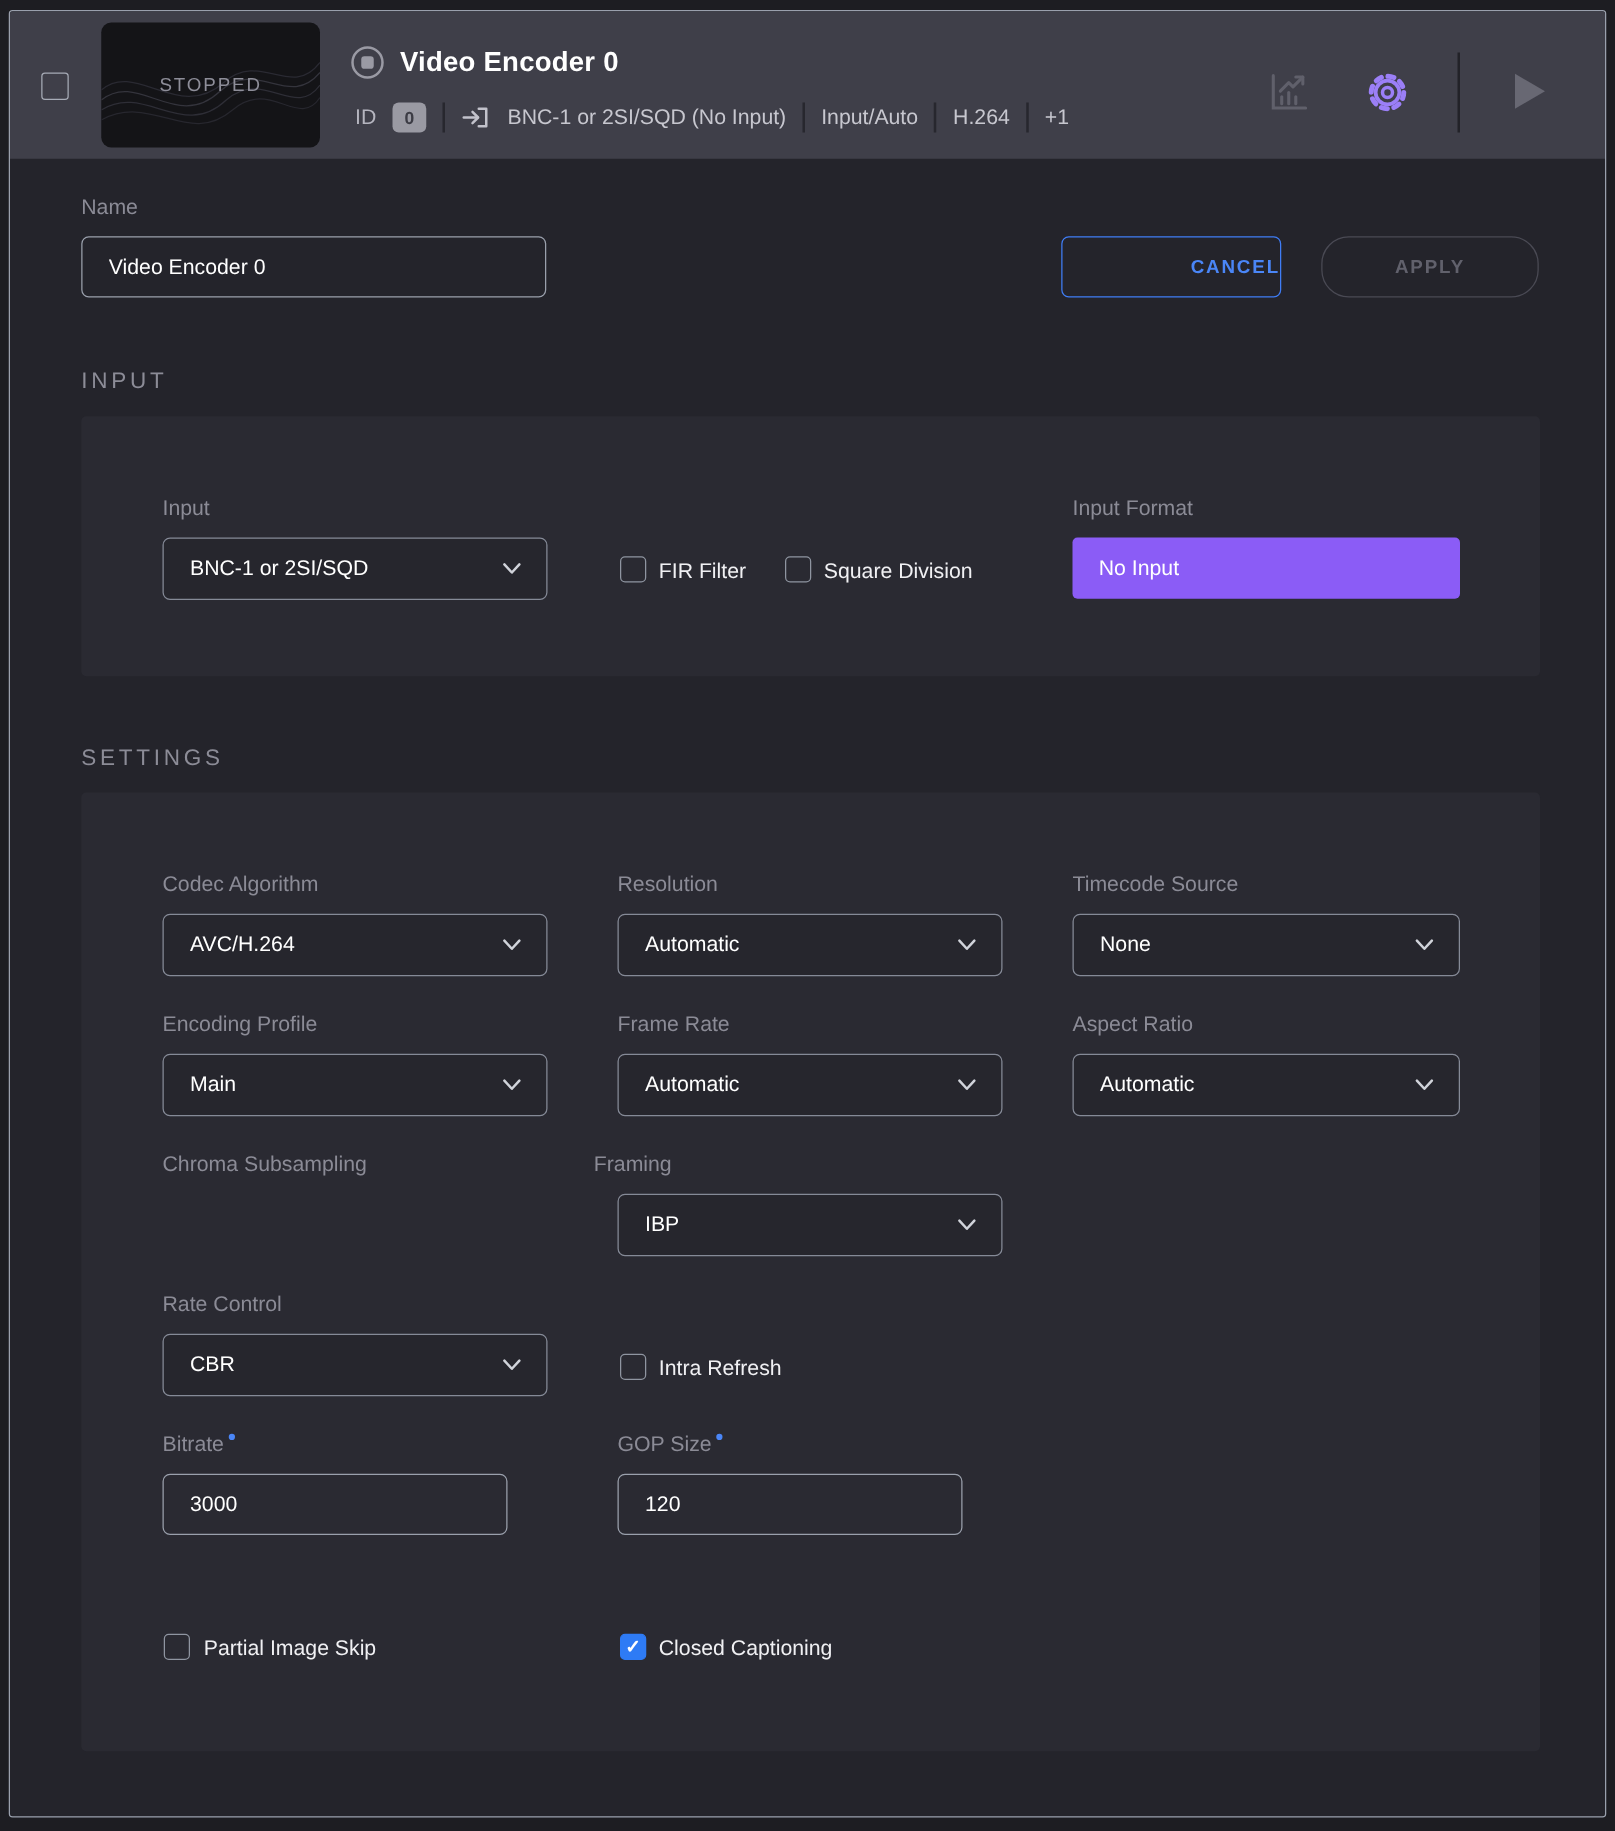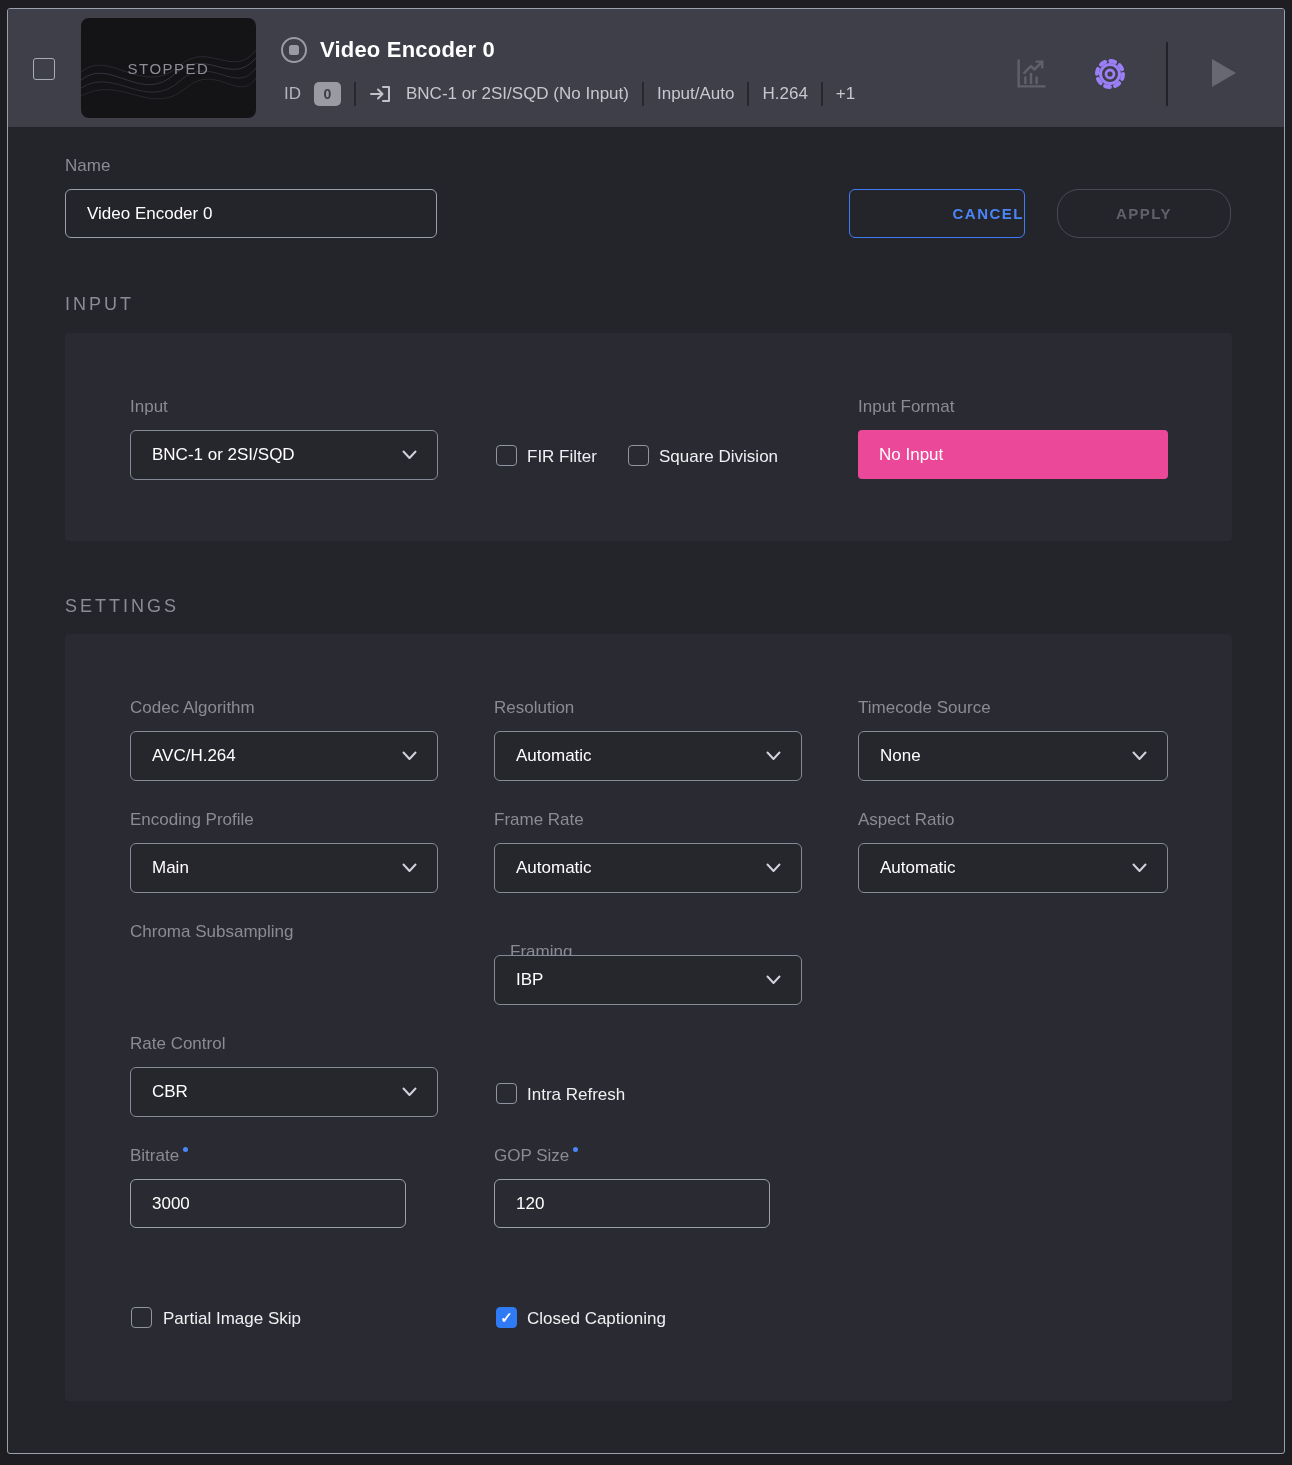--- a/index.html
+++ b/index.html
@@ -72,21 +72,21 @@
     position:absolute; background:#2a2a32; border-radius:4px;
   }
   .panel .field-label { position:absolute; }
   .select {
     position:absolute; height:50px; width:308px;
     border:1px solid #858a97; border-radius:6px; background:#26262d;
     display:flex; align-items:center; justify-content:space-between;
     padding:0 20px 0 21px; font-size:17px; color:#ffffff; cursor:pointer;
   }
   .readonly-box {
-    position:absolute; height:49px; width:310px; background:#ec4899; border-radius:4px;
+    position:absolute; height:49px; width:310px; background:#8b5cf6; border-radius:4px;
     display:flex; align-items:center; padding:0 21px; font-size:17px; color:#ffffff;
   }
   .checkbox {
     position:absolute; width:21px; height:21px; border:1px solid #8f95a1; border-radius:4px;
     background:transparent; cursor:pointer;
     display:flex; align-items:center; justify-content:center;
   }
   .checkbox.checked { background:#2e7bf5; border-color:#2e7bf5; }
   .checkbox.checked::after {
     content:"\2713"; color:#fff; font-size:15px; font-weight:700; line-height:1;
@@ -240,21 +240,21 @@
     <span class="field-label" style="left:793px; top:176px;">Aspect Ratio</span>
     <div class="select" style="left:793px; top:209px; width:310px;">
       <span>Automatic</span>
       <svg width="15" height="10" viewBox="0 0 15 10">
           <polyline points="1.5,1.5 7.5,8 13.5,1.5" stroke="#d0d3da" stroke-width="2" fill="none" stroke-linecap="round" stroke-linejoin="round"></polyline>
         </svg>
     </div>
 
     <span class="field-label" style="left:65px; top:288px;">Chroma Subsampling</span>
 
-    <span class="field-label" style="left:445px; top:288px;margin-top:20px;">Framing</span>
+    <span class="field-label" style="left:410px; top:288px;">Framing</span>
     <div class="select" style="left:429px; top:321px;">
       <span>IBP</span>
       <svg width="15" height="10" viewBox="0 0 15 10">
           <polyline points="1.5,1.5 7.5,8 13.5,1.5" stroke="#d0d3da" stroke-width="2" fill="none" stroke-linecap="round" stroke-linejoin="round"></polyline>
         </svg>
     </div>
 
     <span class="field-label" style="left:65px; top:400px;">Rate Control</span>
     <div class="select" style="left:65px; top:433px;">
       <span>CBR</span>

